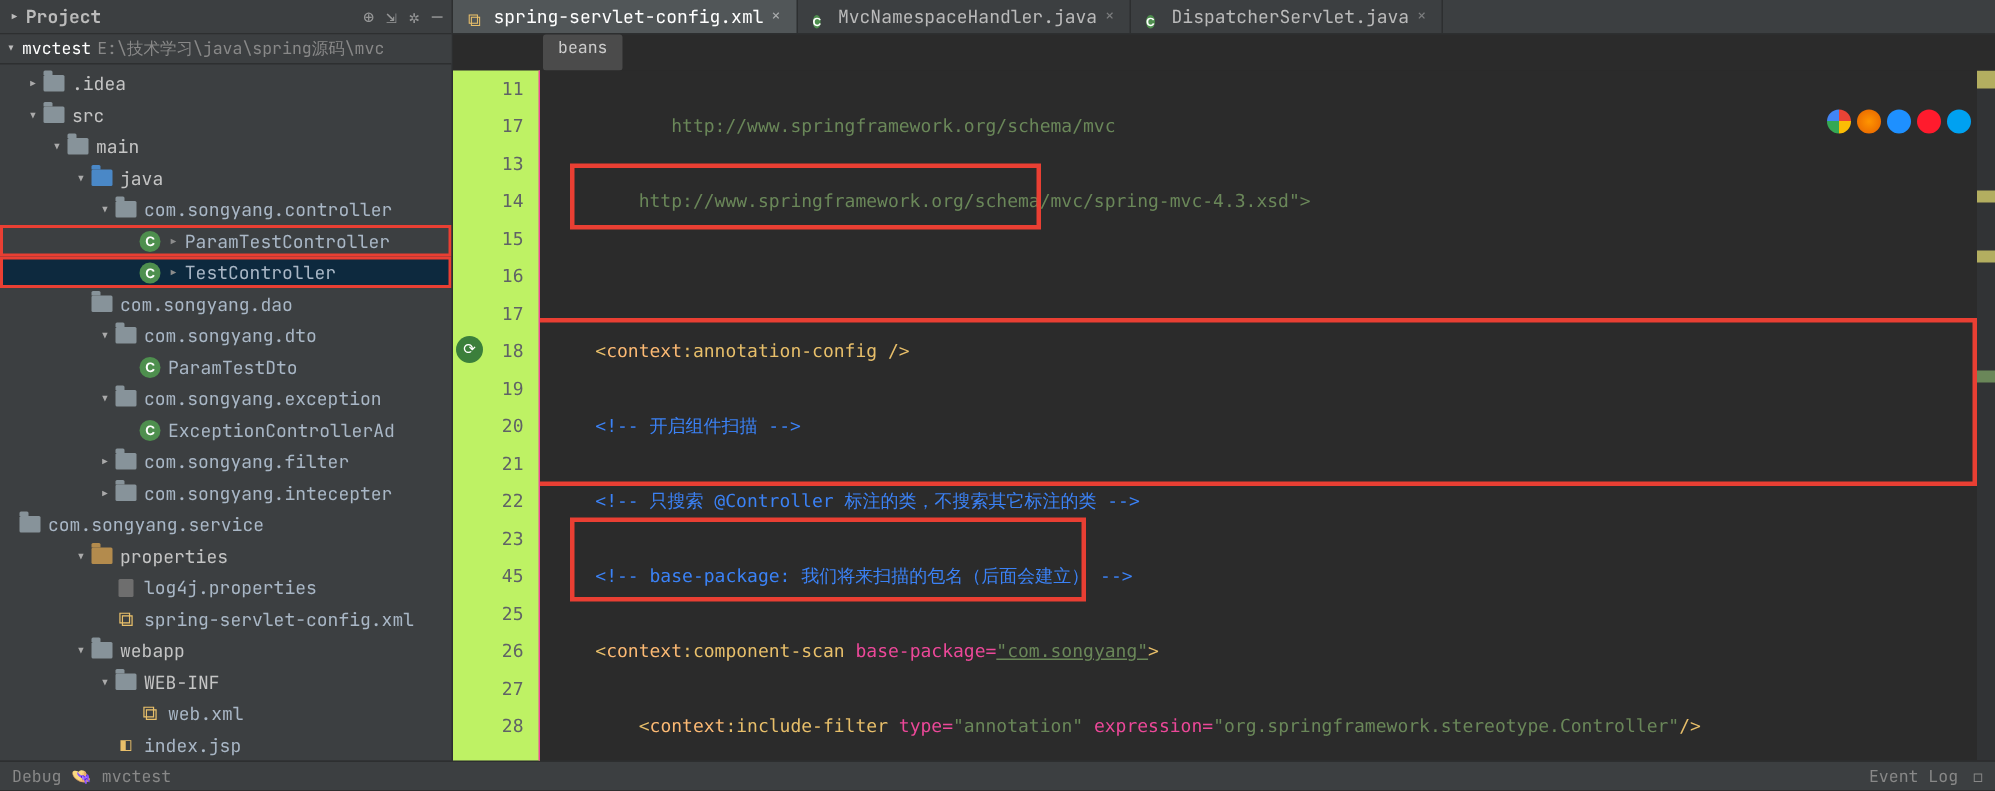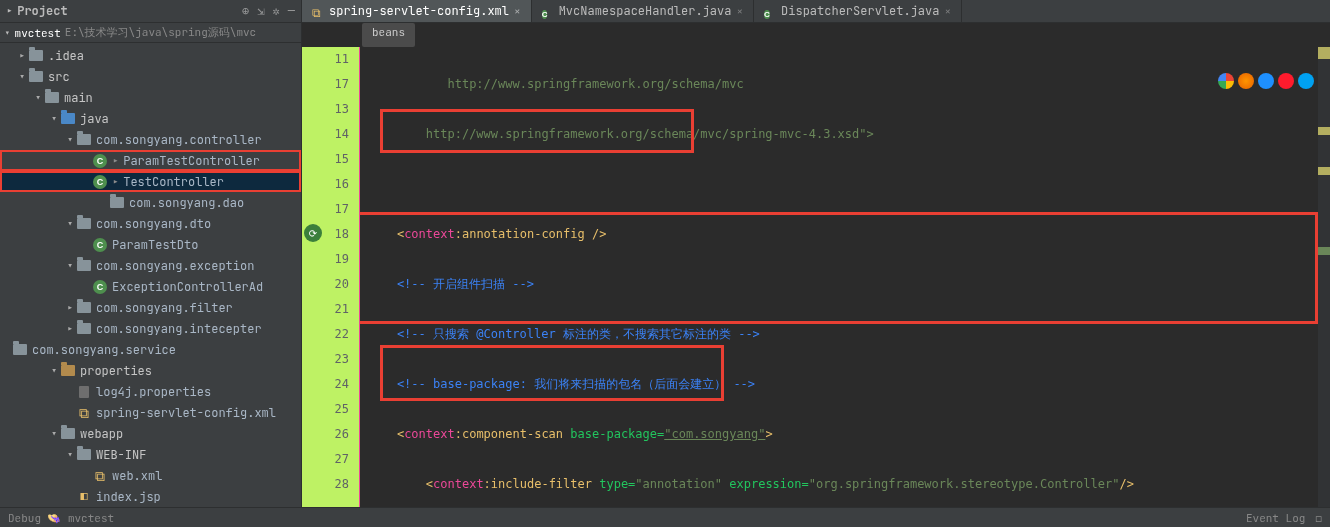--- a/index.html
+++ b/index.html
@@ -46,22 +46,22 @@
   .tic.xml{color:#e8bf6a}
   .crumb2{height:24px;display:flex;padding-left:60px;background:#2b2b2b}
   .crumb-chip{background:#4b4b4b;color:#ccc;padding:2px 10px;border-radius:2px;font-size:11px}
   .code-area{flex:1;display:flex;position:relative;min-height:0;background:#2b2b2b}
   .gutter{width:58px;text-align:right;padding-right:10px;color:#606366;font:12px/25px "Consolas",monospace;background:#bef264;border-right:1px solid #ec4899;position:relative}
   .gutter .ln{height:25px}
   .gutter .mark{position:absolute;left:2px;width:18px;height:18px;border-radius:50%;background:#3b7f3b;display:flex;align-items:center;justify-content:center;font-size:10px;color:#fff}
   .code{flex:1;padding-left:8px;font:12px/25px "Consolas","Monaco",monospace;white-space:pre;position:relative;overflow:hidden}
   .row{height:25px}
   .t-tag{color:#e8bf6a}
-  .t-ns{color:#ec4899}
-  .t-attr{color:#22c55e}
+  .t-ns{color:#fdba74}
+  .t-attr{color:#ec4899}
   .t-str{color:#6a8759}
   .t-cmt{color:#3b82f6}
   .t-url{color:#6a8759}
   .redbox{position:absolute;border:3px solid #e93f33;pointer-events:none}
   .browsers{position:absolute;right:16px;top:26px;display:flex;gap:4px}
   .browsers span{width:16px;height:16px;border-radius:50%}
   .vstrip{position:absolute;right:0;top:0;bottom:0;width:12px;background:#313335}
   .vstrip .warn{position:absolute;right:0;width:12px;height:8px;background:#b3ae60}
   .vstrip .box{position:absolute;top:0;right:0;width:12px;height:12px;background:#b3ae60}
   
@@ -135,21 +135,21 @@
             <span>ParamTestController</span>
           </div>
         <div class="node sel" style="padding-left:80px">
             <span class="chev"> </span>
             <span class="ic">
               <span class="i-class">C</span>
             </span>
             <span class="dim" style="margin-right:4px">▸</span>
             <span>TestController</span>
           </div>
-        <div class="node" style="padding-left:97px">
+        <div class="node" style="padding-left:48px">
             <span class="chev"> </span>
             <span class="ic">
               <span class="i-folder"></span>
             </span>
             <span class="pkg">com.songyang.dao</span>
           </div>
         <div class="node" style="padding-left:64px">
             <span class="chev">▾</span>
             <span class="ic">
               <span class="i-folder"></span>
@@ -273,21 +273,21 @@
             <div class="ln">14</div>
           <div class="ln">15</div>
             <div class="ln">16</div>
             <div class="ln">17</div>
             <div class="ln">18</div>
           <div class="ln">19</div>
             <div class="ln">20</div>
             <div class="ln">21</div>
             <div class="ln">22</div>
           <div class="ln">23</div>
-            <div class="ln">24</div>
+            <div class="ln">45</div>
             <div class="ln">25</div>
             <div class="ln">26</div>
           <div class="ln">27</div>
             <div class="ln">28</div>
           <div class="mark" style="top:177px">⟳</div>
         </div>
         <div class="code">
 <div class="row"><span class="t-url">           http://www.springframework.org/schema/mvc</span></div>
 <div class="row"><span class="t-url">        http://www.springframework.org/schema/mvc/spring-mvc-4.3.xsd"&gt;</span></div>
 <div class="row"></div>

